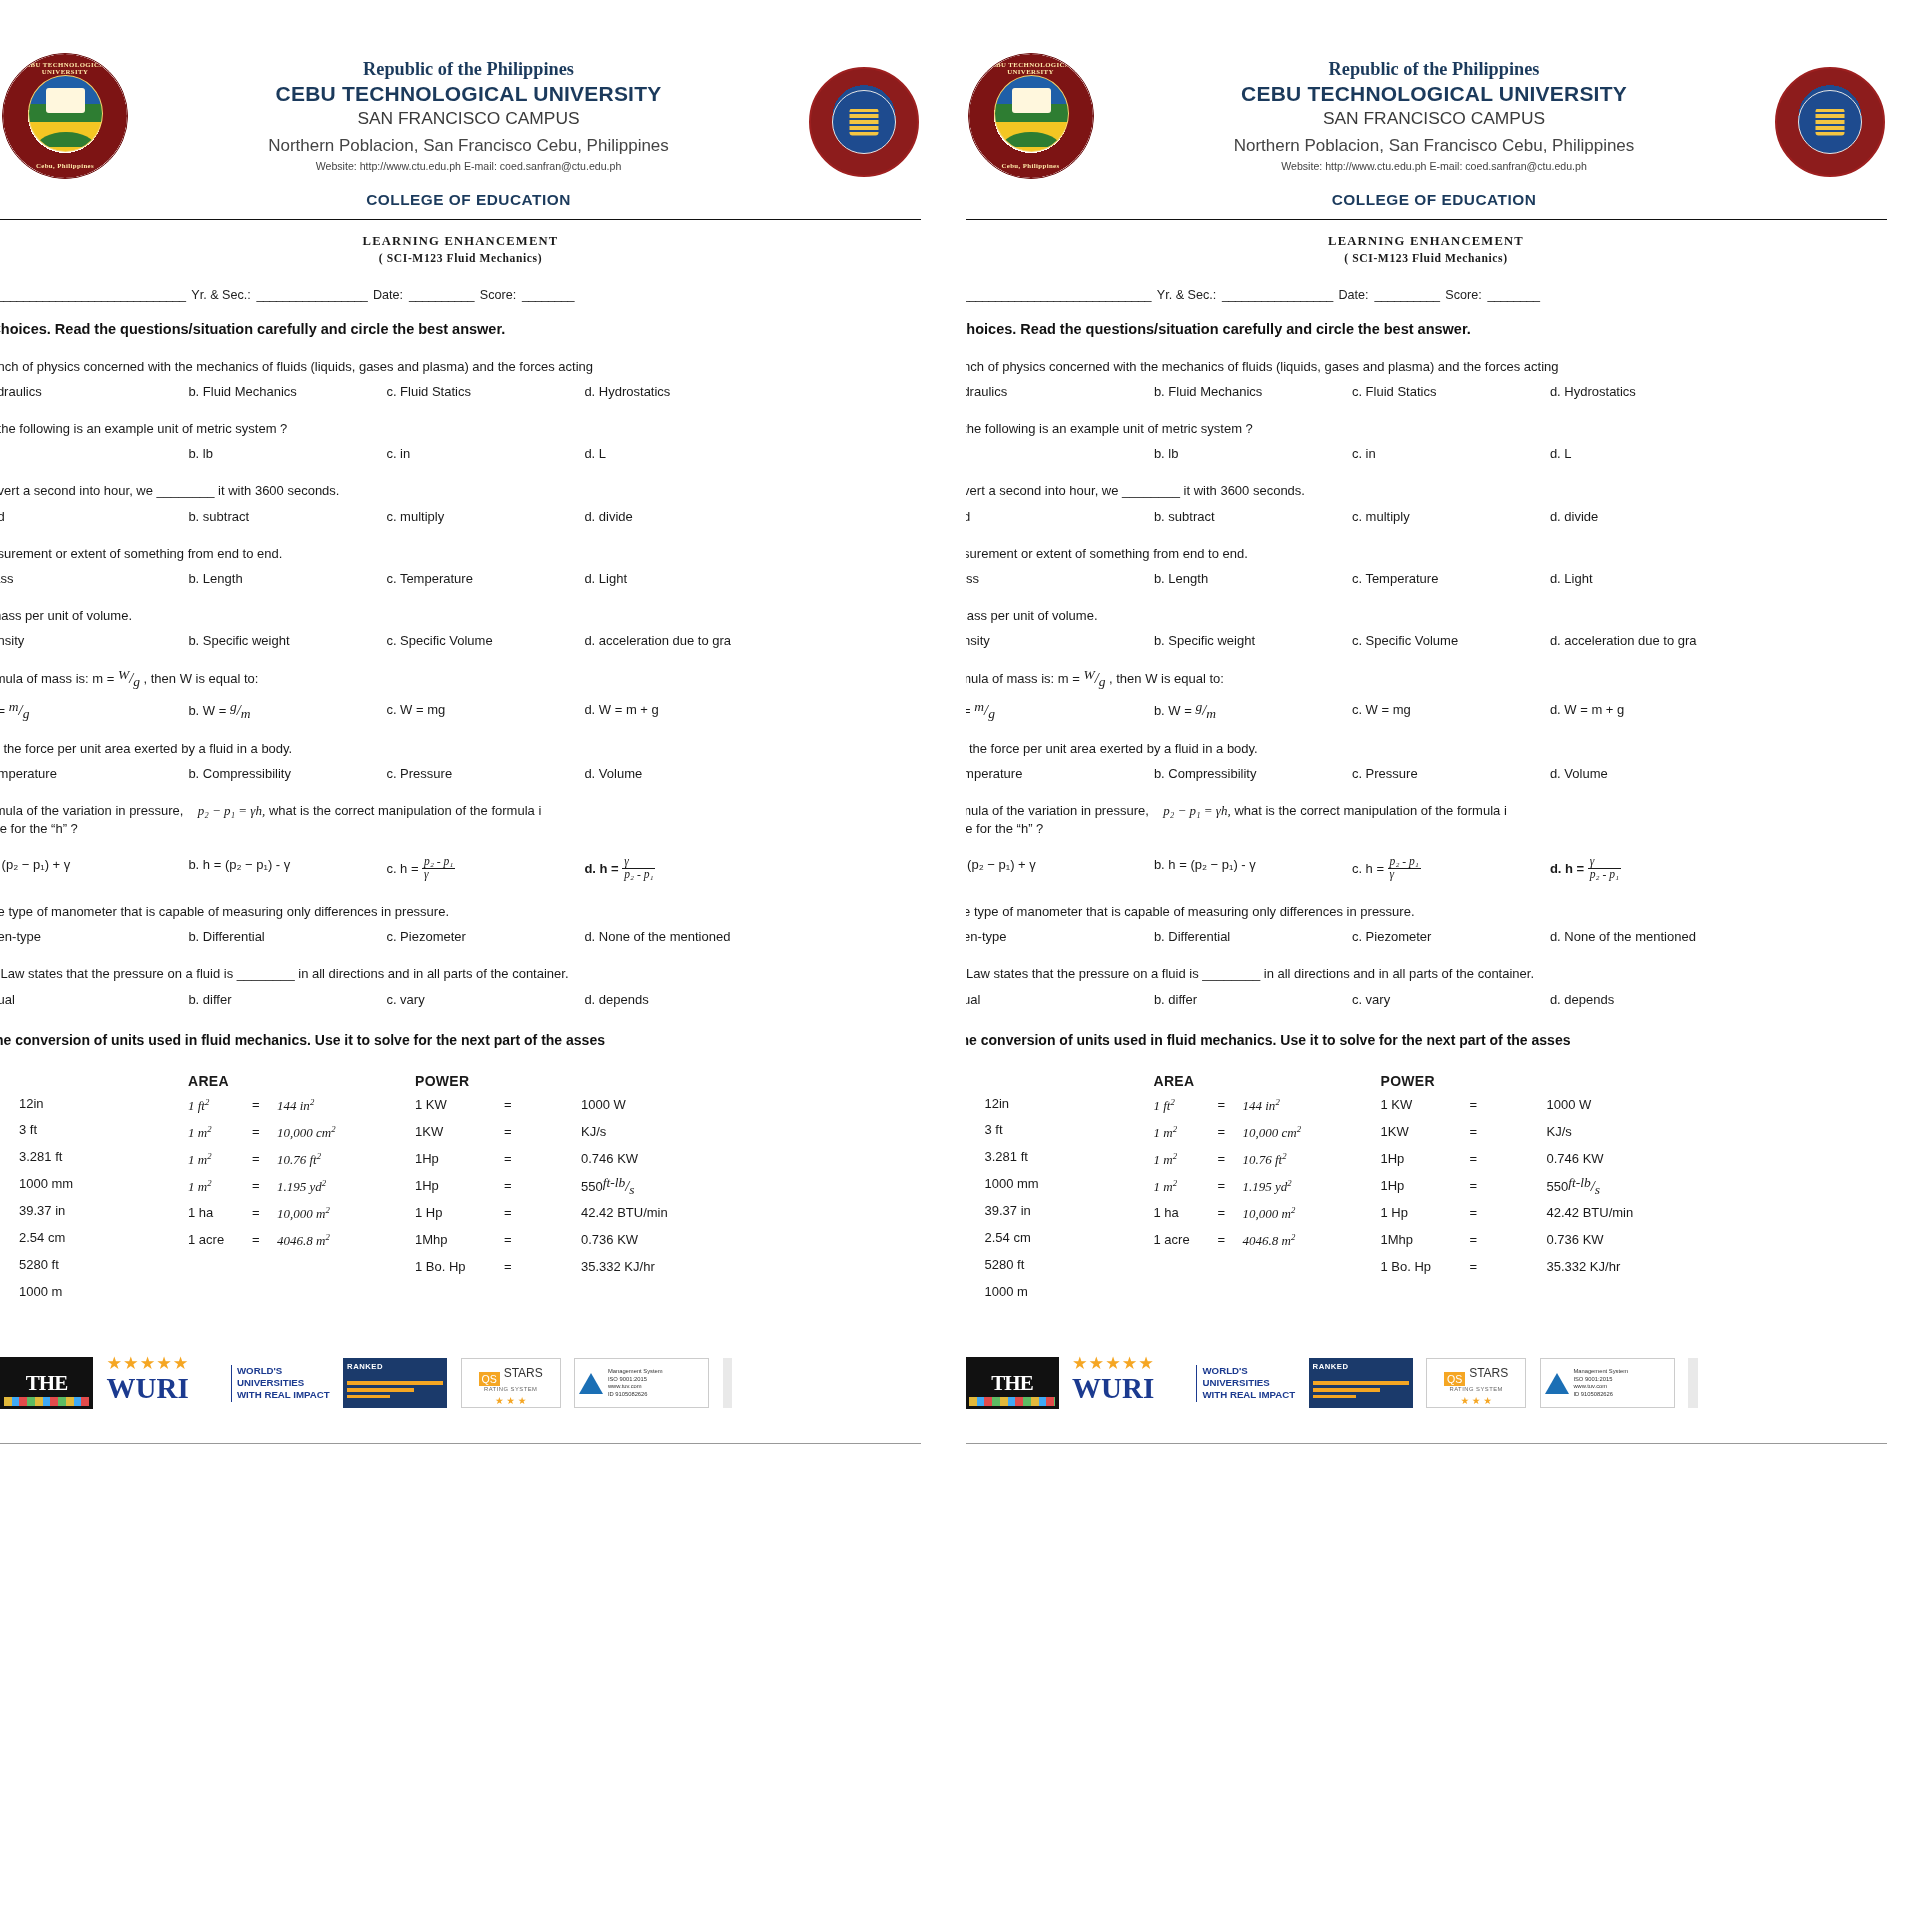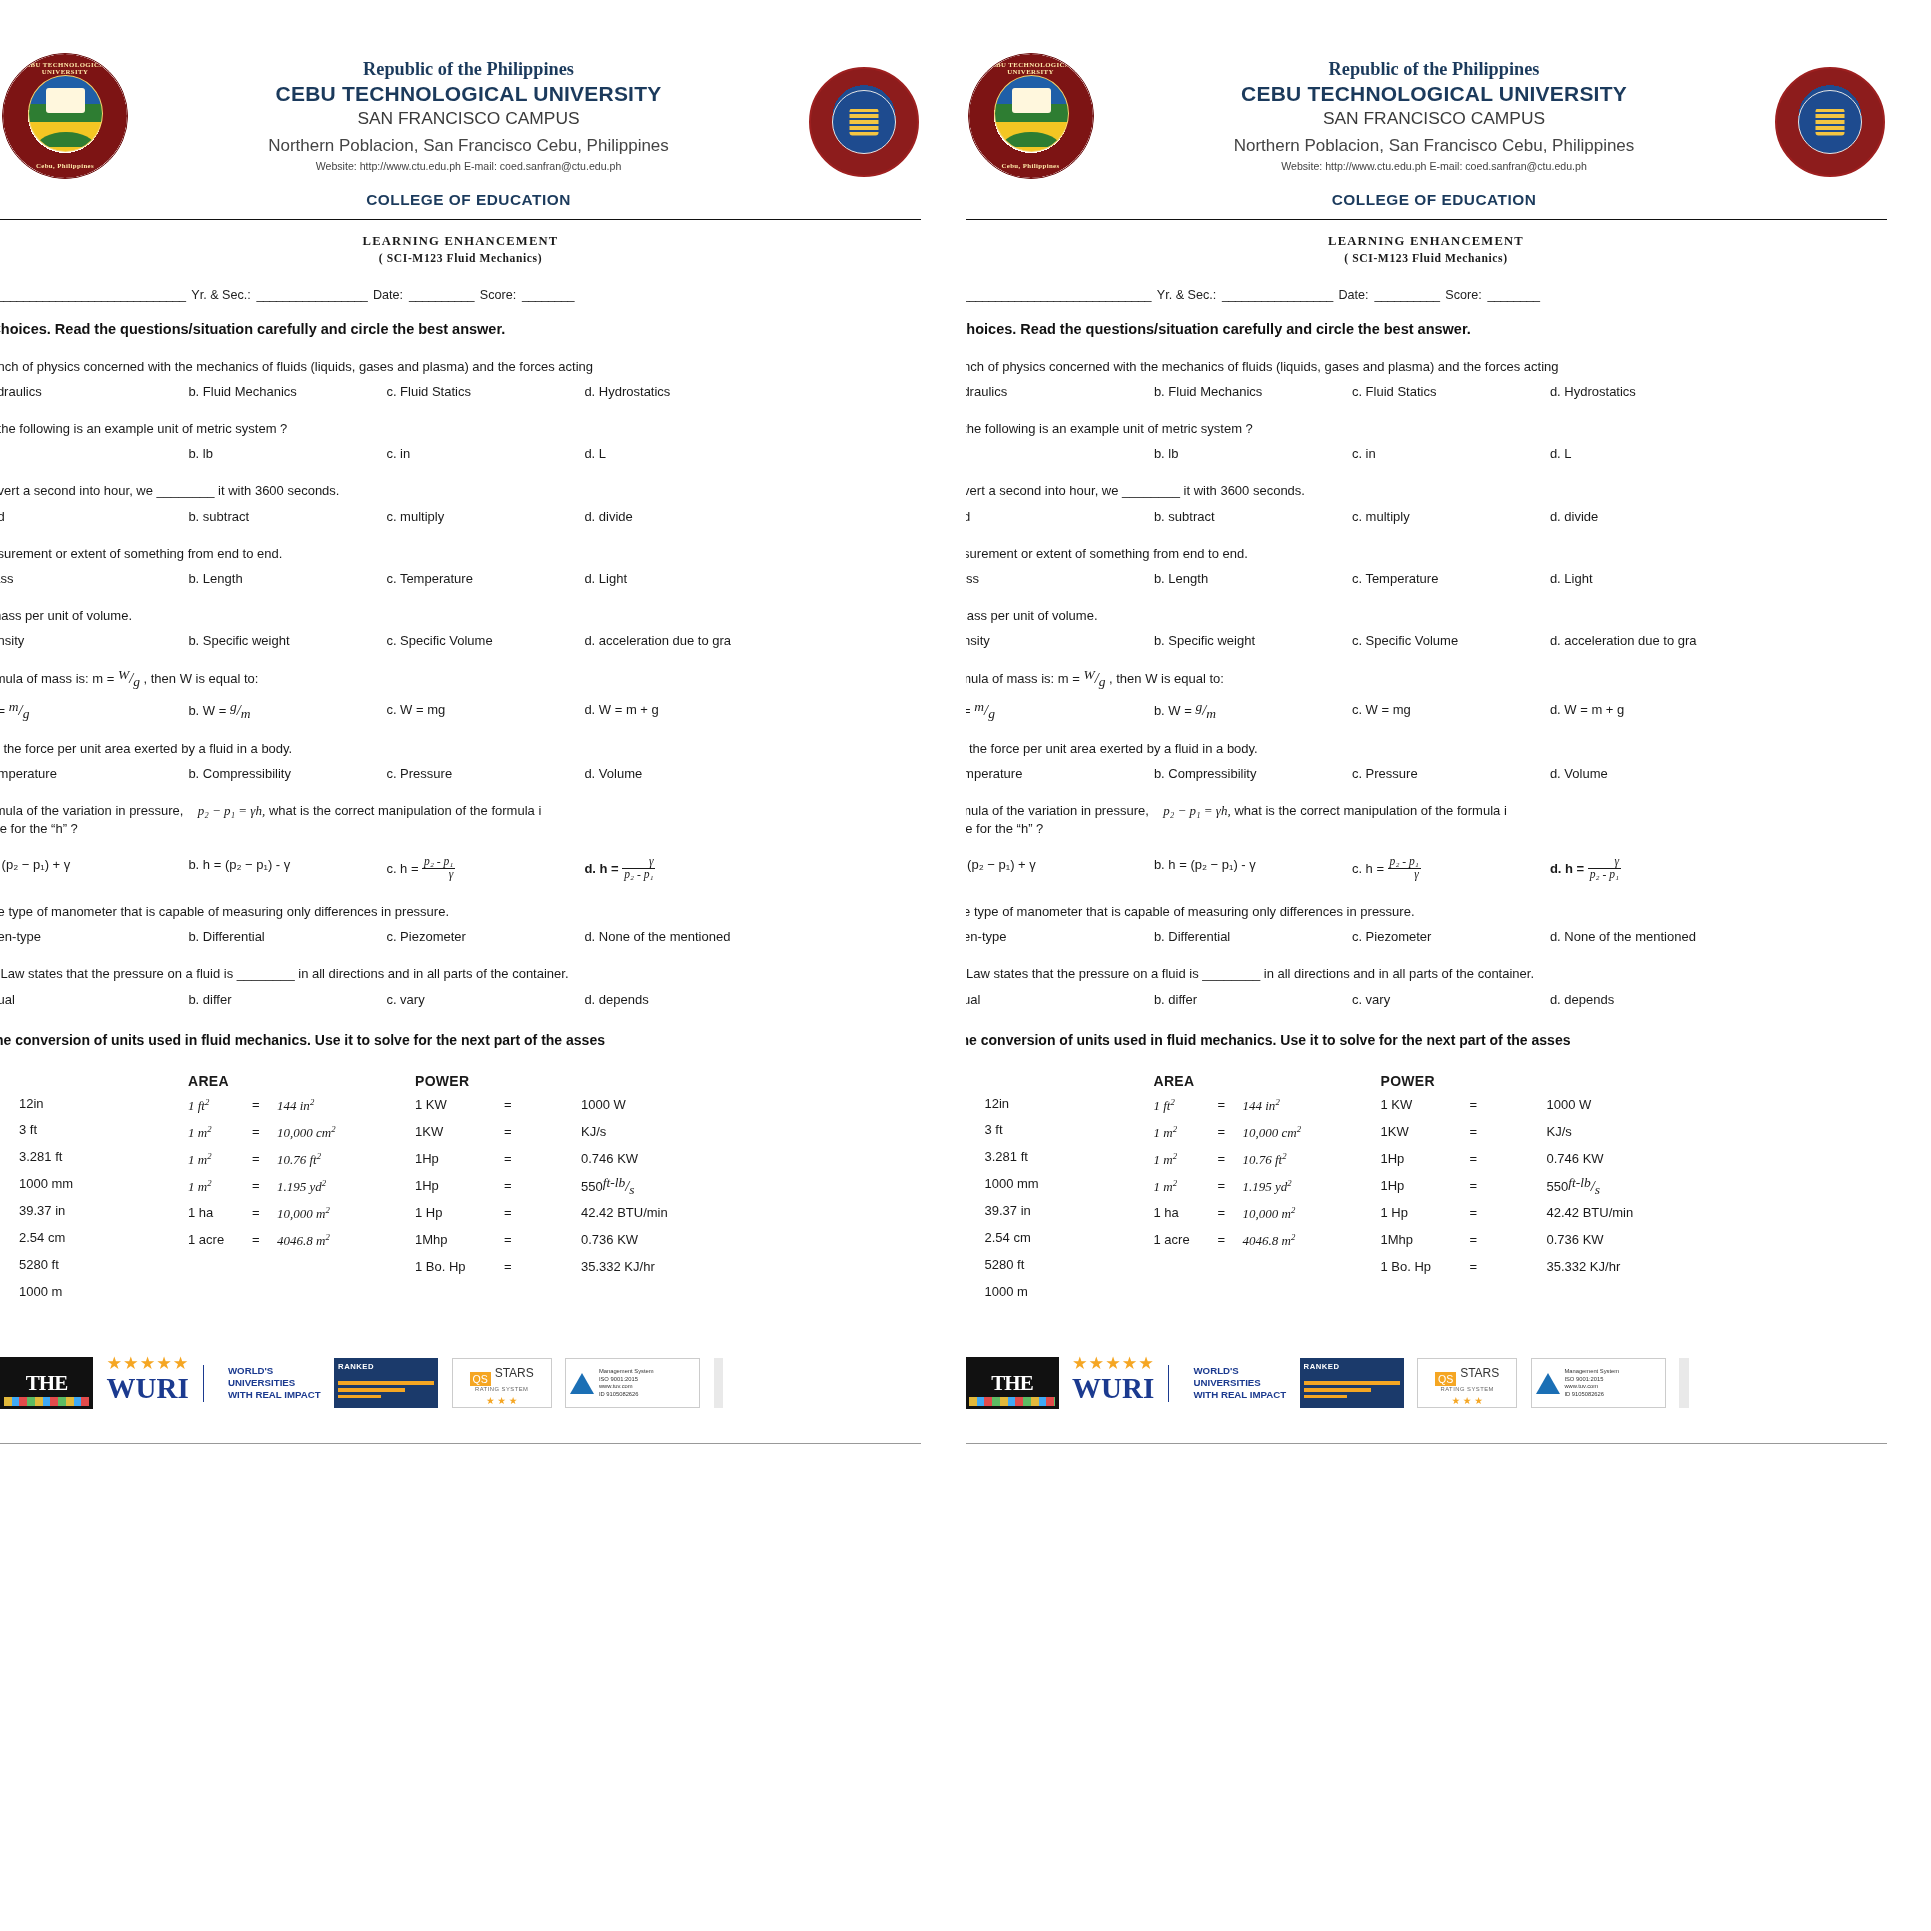--- a/index.html
+++ b/index.html
@@ -192,21 +192,21 @@
     margin-top: 8.7px;
     font-size: 13px;
     color: #1a1a1a;
   }
   .opts .o { flex: 0 0 198px; }
   .opts .o:first-child { flex: 0 0 198px; }
   .frac {
     display: inline-flex;
     flex-direction: column;
     vertical-align: middle;
-    text-align: right;
+    text-align: left;
     font-style: italic;
     font-family: "Liberation Serif", serif;
     font-size: 11.6px;
     line-height: 1.05;
     transform: translateY(-1px);
   }
   .frac .num { border-bottom: 1px solid #1a1a1a; padding: 0 1.9px; }
   .frac .den { padding: 0 1.9px; }
   .slashfrac { font-family: "Liberation Serif", serif; font-style: italic; }
   .slashfrac .n { font-size: 13.5px; position: relative; top: -3.9px; }
@@ -271,21 +271,21 @@
   .the-logo .big { font-size: 21px; font-weight: bold; letter-spacing: -1px;}
   .the-logo .strip {
     position: absolute; bottom: 2.9px; left: 3.9px; right: 3.9px; height: 9.7px;
     background: repeating-linear-gradient(90deg,#e2b93b 0 7.7px,#3fa9f5 7.7px 15.4px,#e24b4b 15.4px 23px,#5dbb63 23px 31px);
   }
   .wuri {
     display: flex; flex-direction: column; align-items: flex-start;
   }
   .wuri .stars { color: #f5a623; font-size: 17.4px; letter-spacing: 1px; }
   .wuri .name { font-family: "Liberation Serif", serif; font-size: 29px; color:#1b3a8f; font-weight:bold; line-height:1;}
-  .wuri-text { font-size: 9.7px; font-weight: bold; color:#1b3a8f; line-height:1.25; border-left:1.9px solid #1b3a8f; padding-left:24px;}
+  .wuri-text { font-size: 9.7px; font-weight: bold; color:#1b3a8f; line-height:1.25; border-left:1.9px solid #1b3a8f; padding-left:5px;margin-left:28px;}
   .qs-rank {
     width: 104px; height: 50px; background:#1b3a6b; color:#fff;
     font-size: 6.8px; padding: 3.9px; box-sizing: border-box;
   }
   .qs-rank .t { font-size: 7.7px; font-weight:bold; letter-spacing:0.5px;}
   .qs-rank .bars { margin-top:9.7px; display:flex; flex-direction:column; gap:2.9px;}
   .qs-rank .bars i { display:block; height:3.9px; background:#f5a623;}
   .qs-stars {
     width: 100px; height: 50px; border:1px solid #ccc; box-sizing:border-box;
     display:flex; flex-direction:column; align-items:center; justify-content:center;

